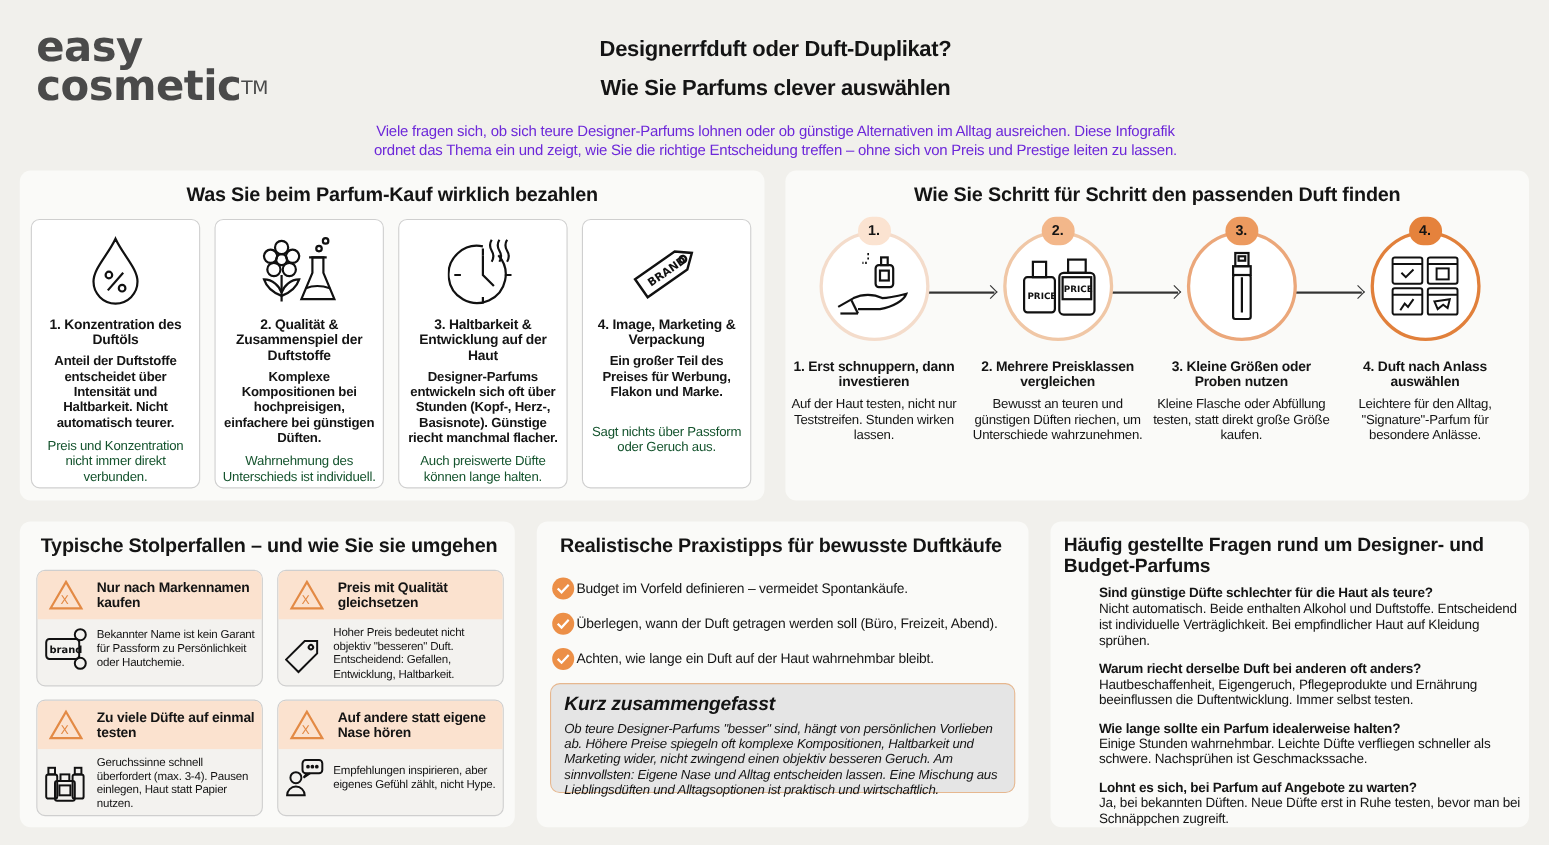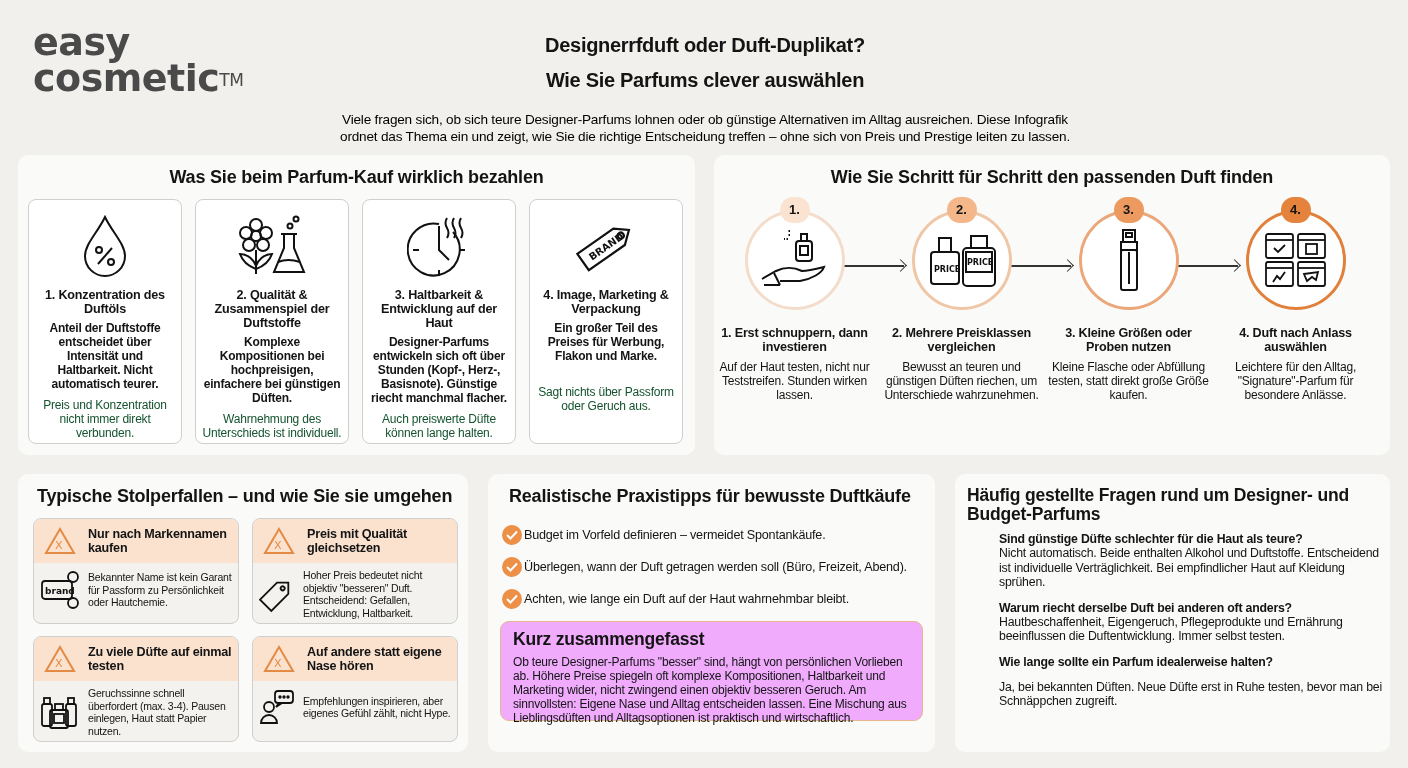--- a/index.html
+++ b/index.html
@@ -12,21 +12,21 @@
   }
   .logo {
     position: absolute; left: 33px; top: 24px;
     font-family: "DejaVu Sans", sans-serif;
     font-weight: bold; color: #4a4a4a;
     font-size: 38px; line-height: 36px; letter-spacing: -0.5px;
   }
   .logo .tm { font-size: 17px; vertical-align: top; position: relative; top: 2px; font-weight: normal; }
   .header { position: absolute; left: 330px; top: 28px; width: 750px; text-align: center; }
   .header h1 { font-size: 20px; line-height: 35px; font-weight: bold; letter-spacing: -0.3px; }
-  .header p { font-size: 13.6px; line-height: 17px; margin-top: 13px; color: #000000; font-family: "Liberation Sans Narrow","Liberation Sans", sans-serif; letter-spacing: -0.2px; }
+  .header p { font-size: 13.6px; line-height: 17px; margin-top: 13px; color: #6d28d9; font-family: "Liberation Sans Narrow","Liberation Sans", sans-serif; letter-spacing: -0.2px; }
 
   .panel { position: absolute; background: #fafaf8; border-radius: 10px; }
   .panel-title { font-size: 18px; font-weight: bold; text-align: center; letter-spacing: -0.2px; }
 
   
   #p1 { left: 18px; top: 155px; width: 677px; height: 300px; }
   #p1 .panel-title { margin-top: 12px; }
   .cost-cards { position: absolute; left: 10px; top: 44px; display: flex; gap: 13px; }
   .cost-card {
     width: 154px; height: 245px; border: 1px solid #cfcfcf; border-radius: 8px;
@@ -69,21 +69,21 @@
   .pitfall .ph h3 { font-size: 12.6px; line-height: 14px; font-weight: bold; letter-spacing: -0.2px; }
   .pitfall .pb { display: flex; align-items: center; padding: 6px 6px 0 6px; gap: 8px; }
   .pitfall .pb .desc { font-size: 10.5px; line-height: 12.5px; letter-spacing: -0.2px; }
 
   
   #p4 { left: 488px; top: 474px; width: 447px; height: 278px; }
   #p4 .panel-title { text-align: left; margin: 12px 0 0 21px; }
   .tips { position: absolute; left: 14px; top: 45px; }
   .tip { display: flex; align-items: center; gap: 2px; height: 32px; font-size: 12.6px; letter-spacing: -0.2px; }
   .tip .check { width: 20px; height: 20px; border-radius: 50%; background: #ec8f47; display: flex; align-items: center; justify-content: center; flex-shrink: 0; }
-  .summary { position: absolute; left: 12px; top: 147px; width: 423px; height: 100px; background: #f0abfc; border: 1px solid #e6b78f; border-radius: 9px; padding: 7px 12px; }
+  .summary { position: absolute; left: 12px; top: 147px; width: 423px; height: 100px; background: #e5e5e5; border: 1px solid #e6b78f; border-radius: 9px; padding: 7px 12px; font-style: italic; }
   .summary h3 { font-size: 17.5px; font-weight: bold; letter-spacing: -0.2px; }
   .summary p { font-size: 12px; line-height: 14px; margin-top: 5px; letter-spacing: -0.2px; }
 
   
   #p5 { left: 955px; top: 474px; width: 435px; height: 278px; }
   #p5 .panel-title { text-align: left; margin: 12px 0 0 12px; font-size: 17.5px; line-height: 19px; }
   .faq { position: absolute; left: 12px; top: 58px; width: 418px; }
   .faq-item { margin-bottom: 11px; margin-left: 32px; }
   .faq-item .q { font-size: 12.3px; line-height: 14px; font-weight: bold; letter-spacing: -0.2px; }
   .faq-item .a { font-size: 12.3px; line-height: 14.5px; letter-spacing: -0.2px; }
@@ -410,18 +410,20 @@
     <div class="faq-item">
       <div class="q">Sind günstige Düfte schlechter für die Haut als teure?</div>
       <div class="a">Nicht automatisch. Beide enthalten Alkohol und Duftstoffe. Entscheidend ist individuelle Verträglichkeit. Bei empfindlicher Haut auf Kleidung sprühen.</div>
     </div>
     <div class="faq-item">
       <div class="q">Warum riecht derselbe Duft bei anderen oft anders?</div>
       <div class="a">Hautbeschaffenheit, Eigengeruch, Pflegeprodukte und Ernährung beeinflussen die Duftentwicklung. Immer selbst testen.</div>
     </div>
     <div class="faq-item">
       <div class="q">Wie lange sollte ein Parfum idealerweise halten?</div>
+      <div class="a">Einige Stunden wahrnehmbar. Leichte Düfte verfliegen schneller als schwere. Nachsprühen ist Geschmackssache.</div>
     </div>
     <div class="faq-item">
+      <div class="q">Lohnt es sich, bei Parfum auf Angebote zu warten?</div>
       <div class="a">Ja, bei bekannten Düften. Neue Düfte erst in Ruhe testen, bevor man bei Schnäppchen zugreift.</div>
     </div>
   </div>
 </section>
 
 </body></html>

